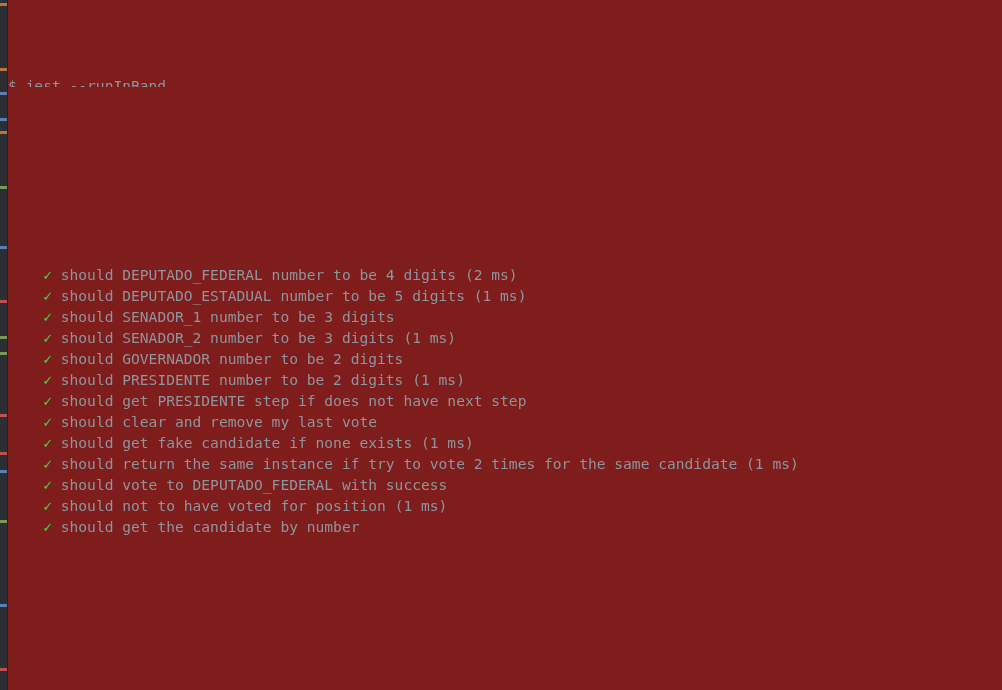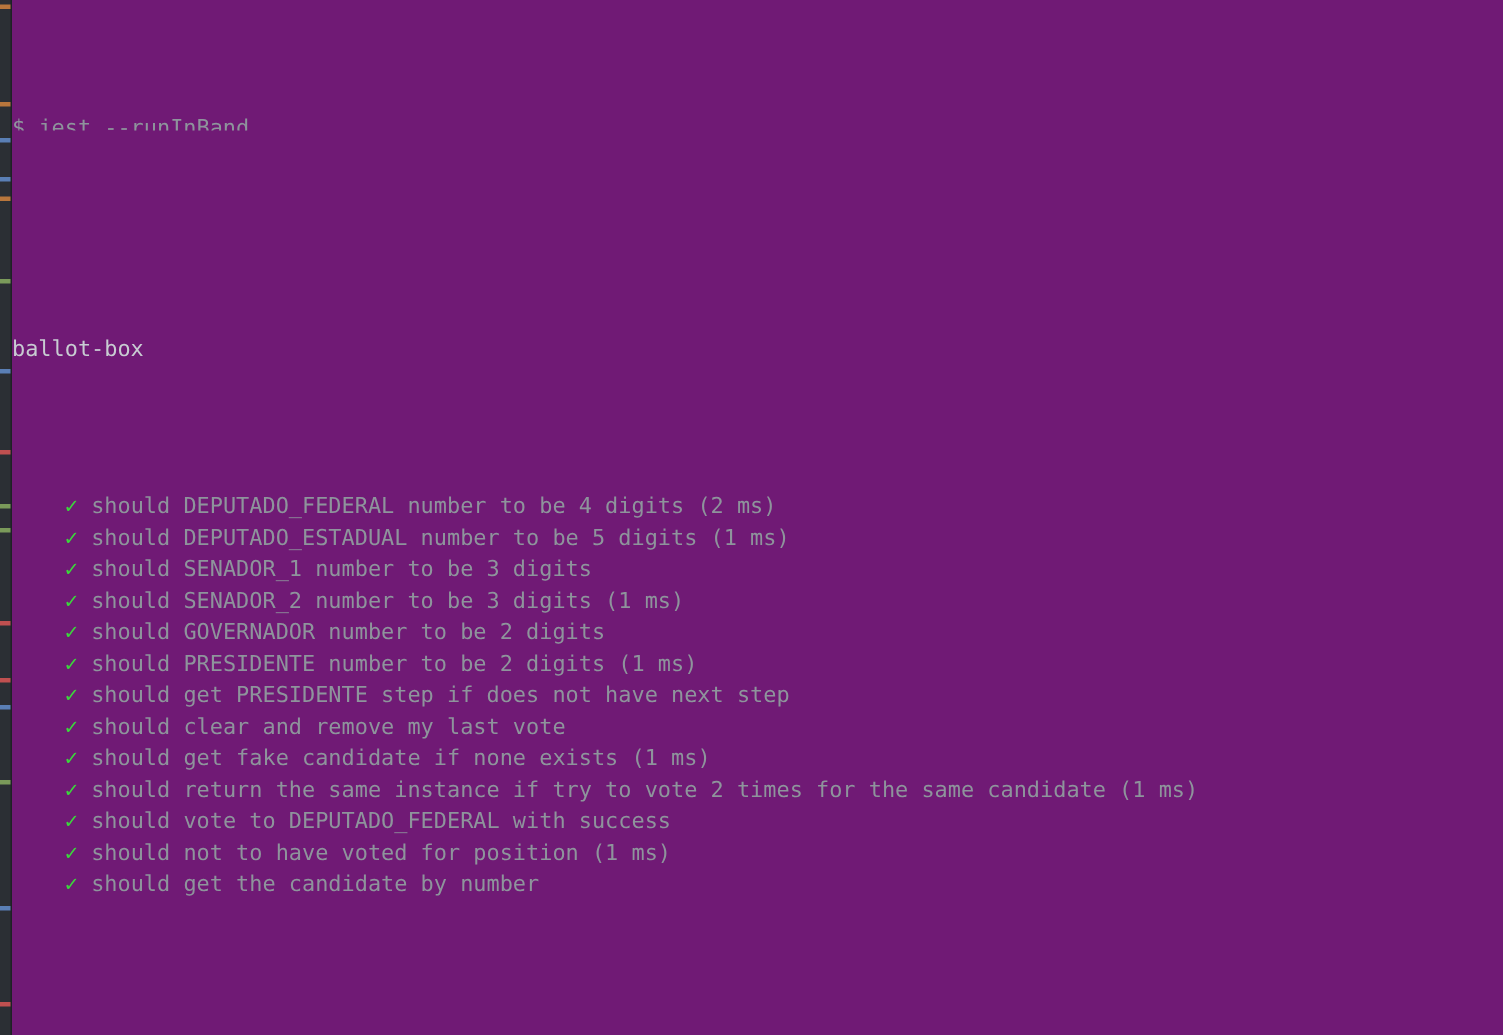--- a/index.html
+++ b/index.html
@@ -13,21 +13,21 @@
     height: 690px;
     overflow: hidden;
     font-family: "DejaVu Sans Mono", "Liberation Mono", monospace;
   }
 
   
   #terminal {
     position: relative;
     width: 1002px;
     height: 690px;
-    background: #701a75;
+    background: #7f1d1d;
     box-sizing: border-box;
   }
 
   
   #gutter {
     position: absolute;
     left: 0;
     top: 0;
     width: 7px;
     height: 690px;
@@ -106,21 +106,20 @@
     </div>
 
   <div id="screen">
 
     
     <div class="row clipped-top"><span class="dim">$ jest --runInBand</span></div>
 
     
 
     
-    <div class="row"><span class="fg">ballot-box</span></div>
 
     
     <div id="test-list"><div class="row"><span>    </span><span class="check">✓</span><span> </span><span class="dim">should DEPUTADO_FEDERAL number to be 4 digits</span><span class="dim"> (2 ms)</span></div><div class="row"><span>    </span><span class="check">✓</span><span> </span><span class="dim">should DEPUTADO_ESTADUAL number to be 5 digits</span><span class="dim"> (1 ms)</span></div><div class="row"><span>    </span><span class="check">✓</span><span> </span><span class="dim">should SENADOR_1 number to be 3 digits</span></div><div class="row"><span>    </span><span class="check">✓</span><span> </span><span class="dim">should SENADOR_2 number to be 3 digits</span><span class="dim"> (1 ms)</span></div><div class="row"><span>    </span><span class="check">✓</span><span> </span><span class="dim">should GOVERNADOR number to be 2 digits</span></div><div class="row"><span>    </span><span class="check">✓</span><span> </span><span class="dim">should PRESIDENTE number to be 2 digits</span><span class="dim"> (1 ms)</span></div><div class="row"><span>    </span><span class="check">✓</span><span> </span><span class="dim">should get PRESIDENTE step if does not have next step</span></div><div class="row"><span>    </span><span class="check">✓</span><span> </span><span class="dim">should clear and remove my last vote</span></div><div class="row"><span>    </span><span class="check">✓</span><span> </span><span class="dim">should get fake candidate if none exists</span><span class="dim"> (1 ms)</span></div><div class="row"><span>    </span><span class="check">✓</span><span> </span><span class="dim">should return the same instance if try to vote 2 times for the same candidate</span><span class="dim"> (1 ms)</span></div><div class="row"><span>    </span><span class="check">✓</span><span> </span><span class="dim">should vote to DEPUTADO_FEDERAL with success</span></div><div class="row"><span>    </span><span class="check">✓</span><span> </span><span class="dim">should not to have voted for position</span><span class="dim"> (1 ms)</span></div><div class="row"><span>    </span><span class="check">✓</span><span> </span><span class="dim">should get the candidate by number</span></div></div>
 
     
     
 
     
     
     

